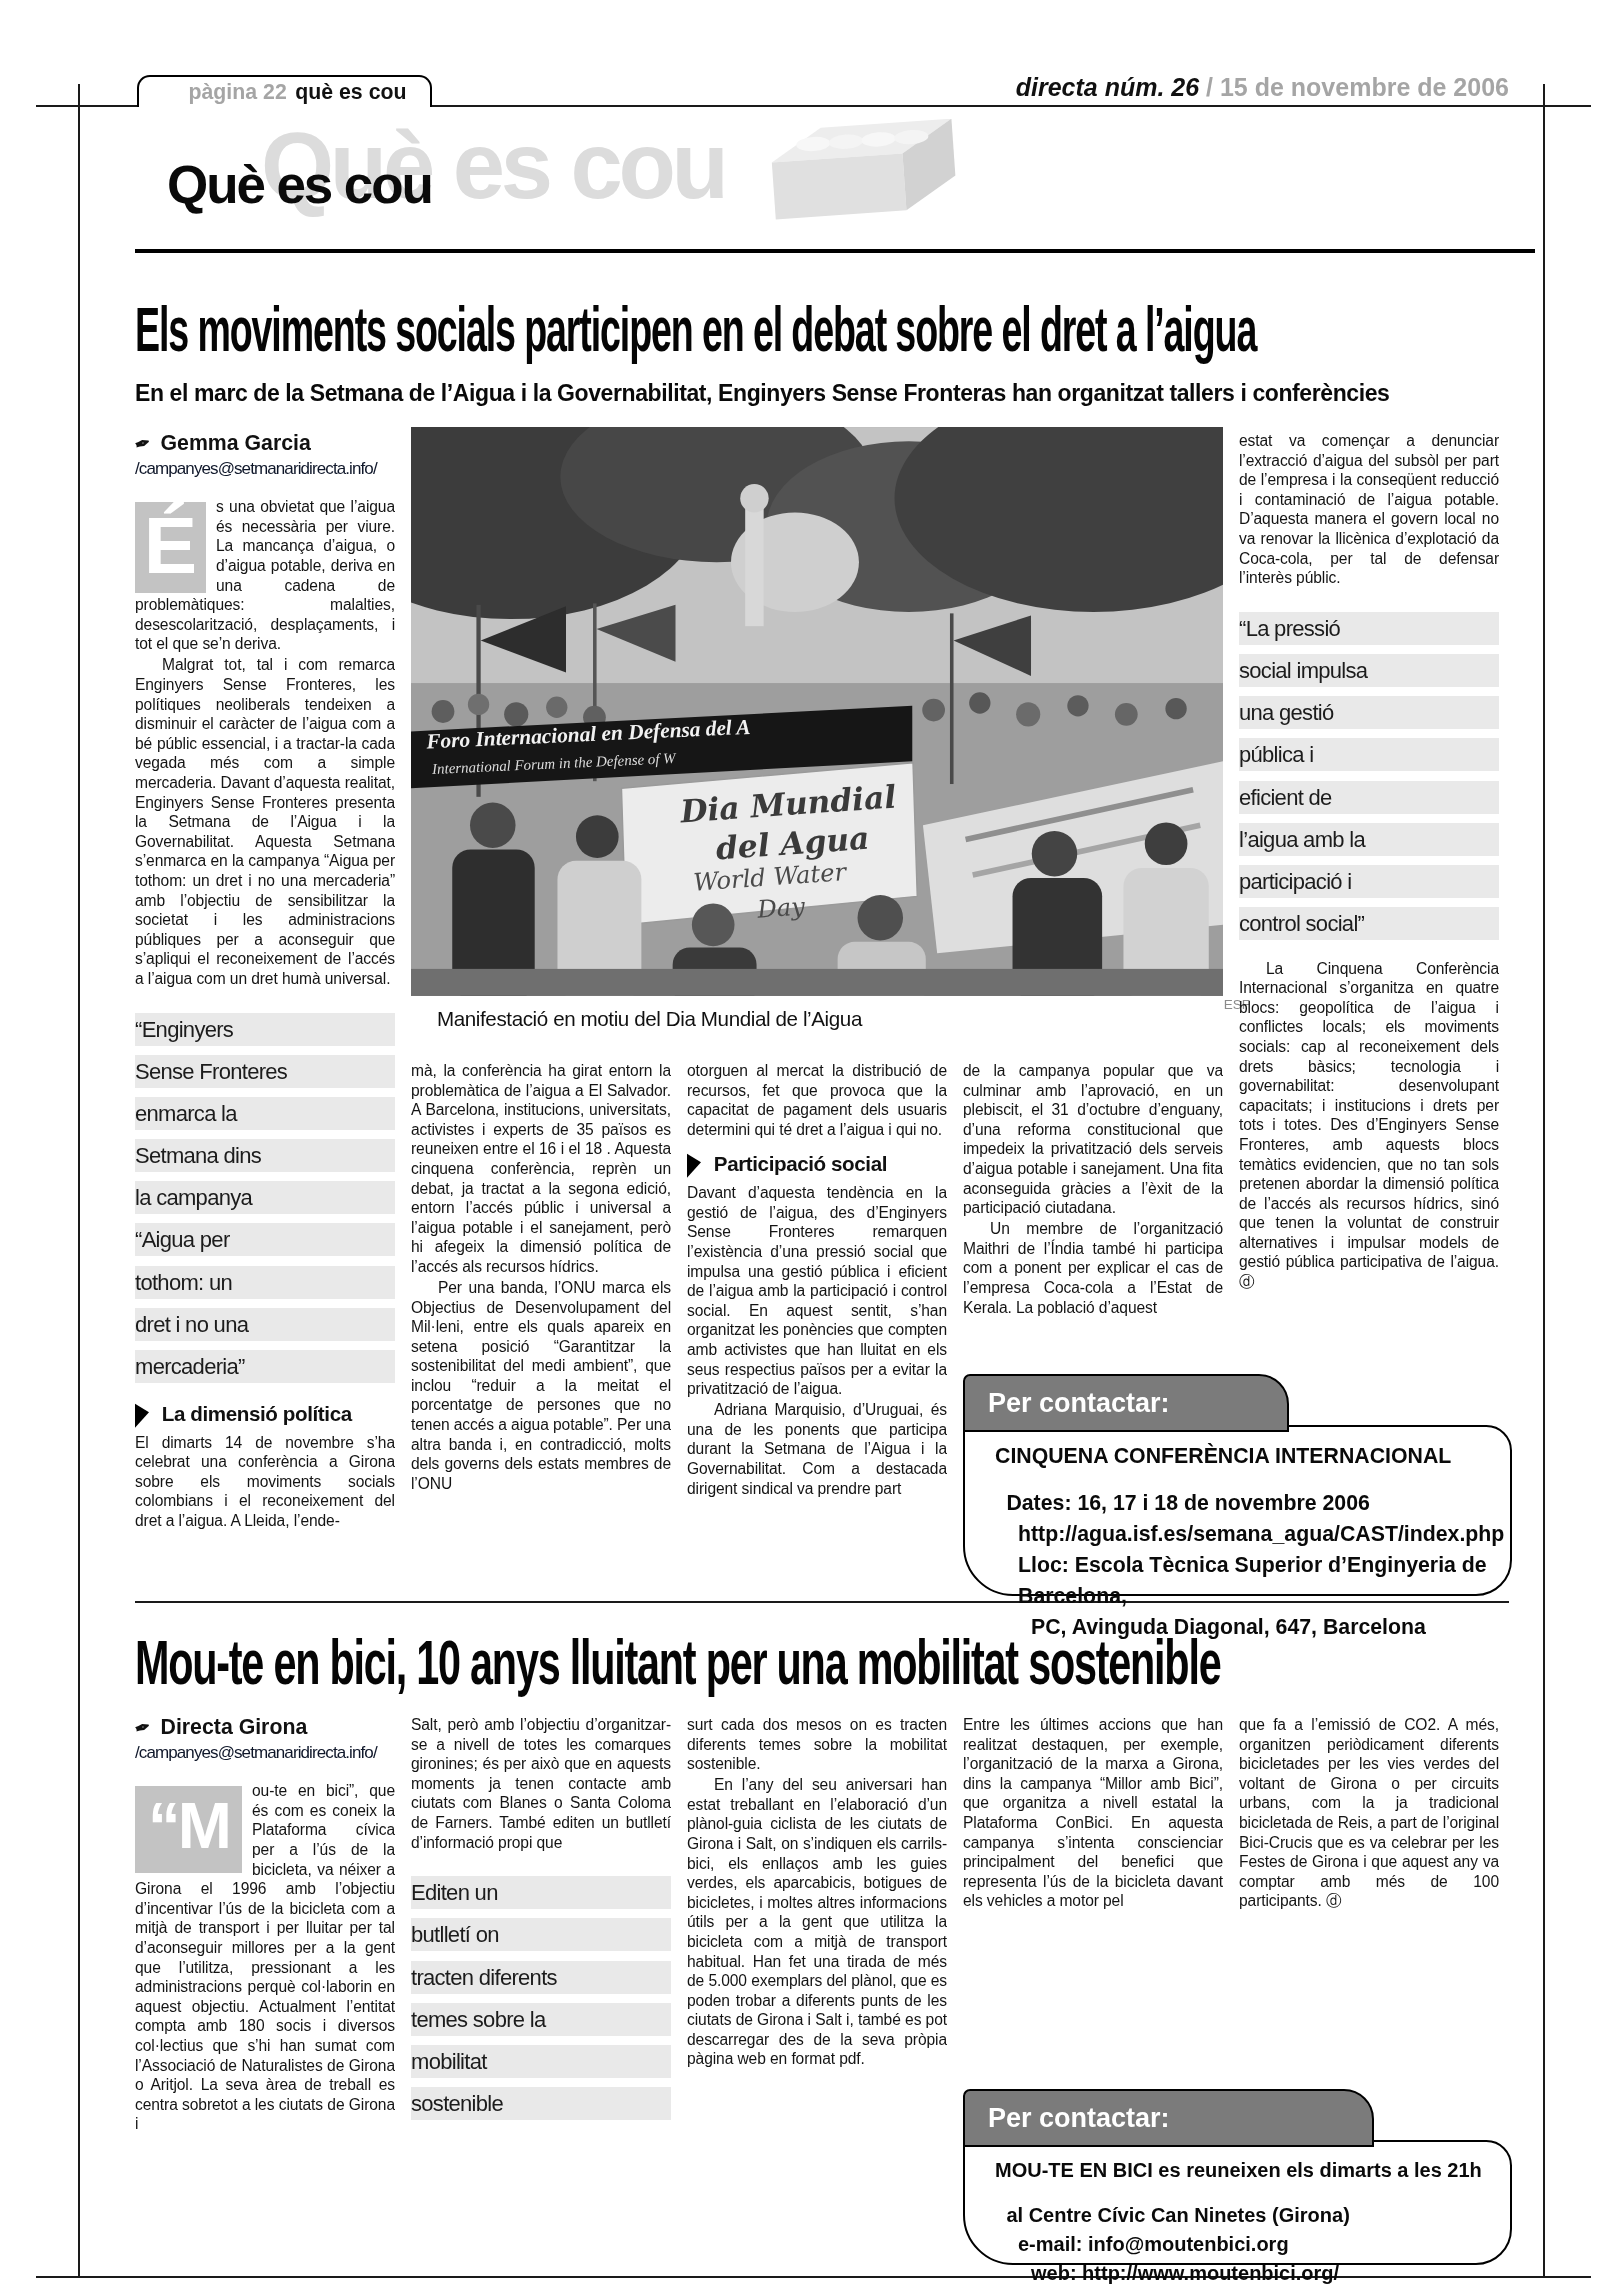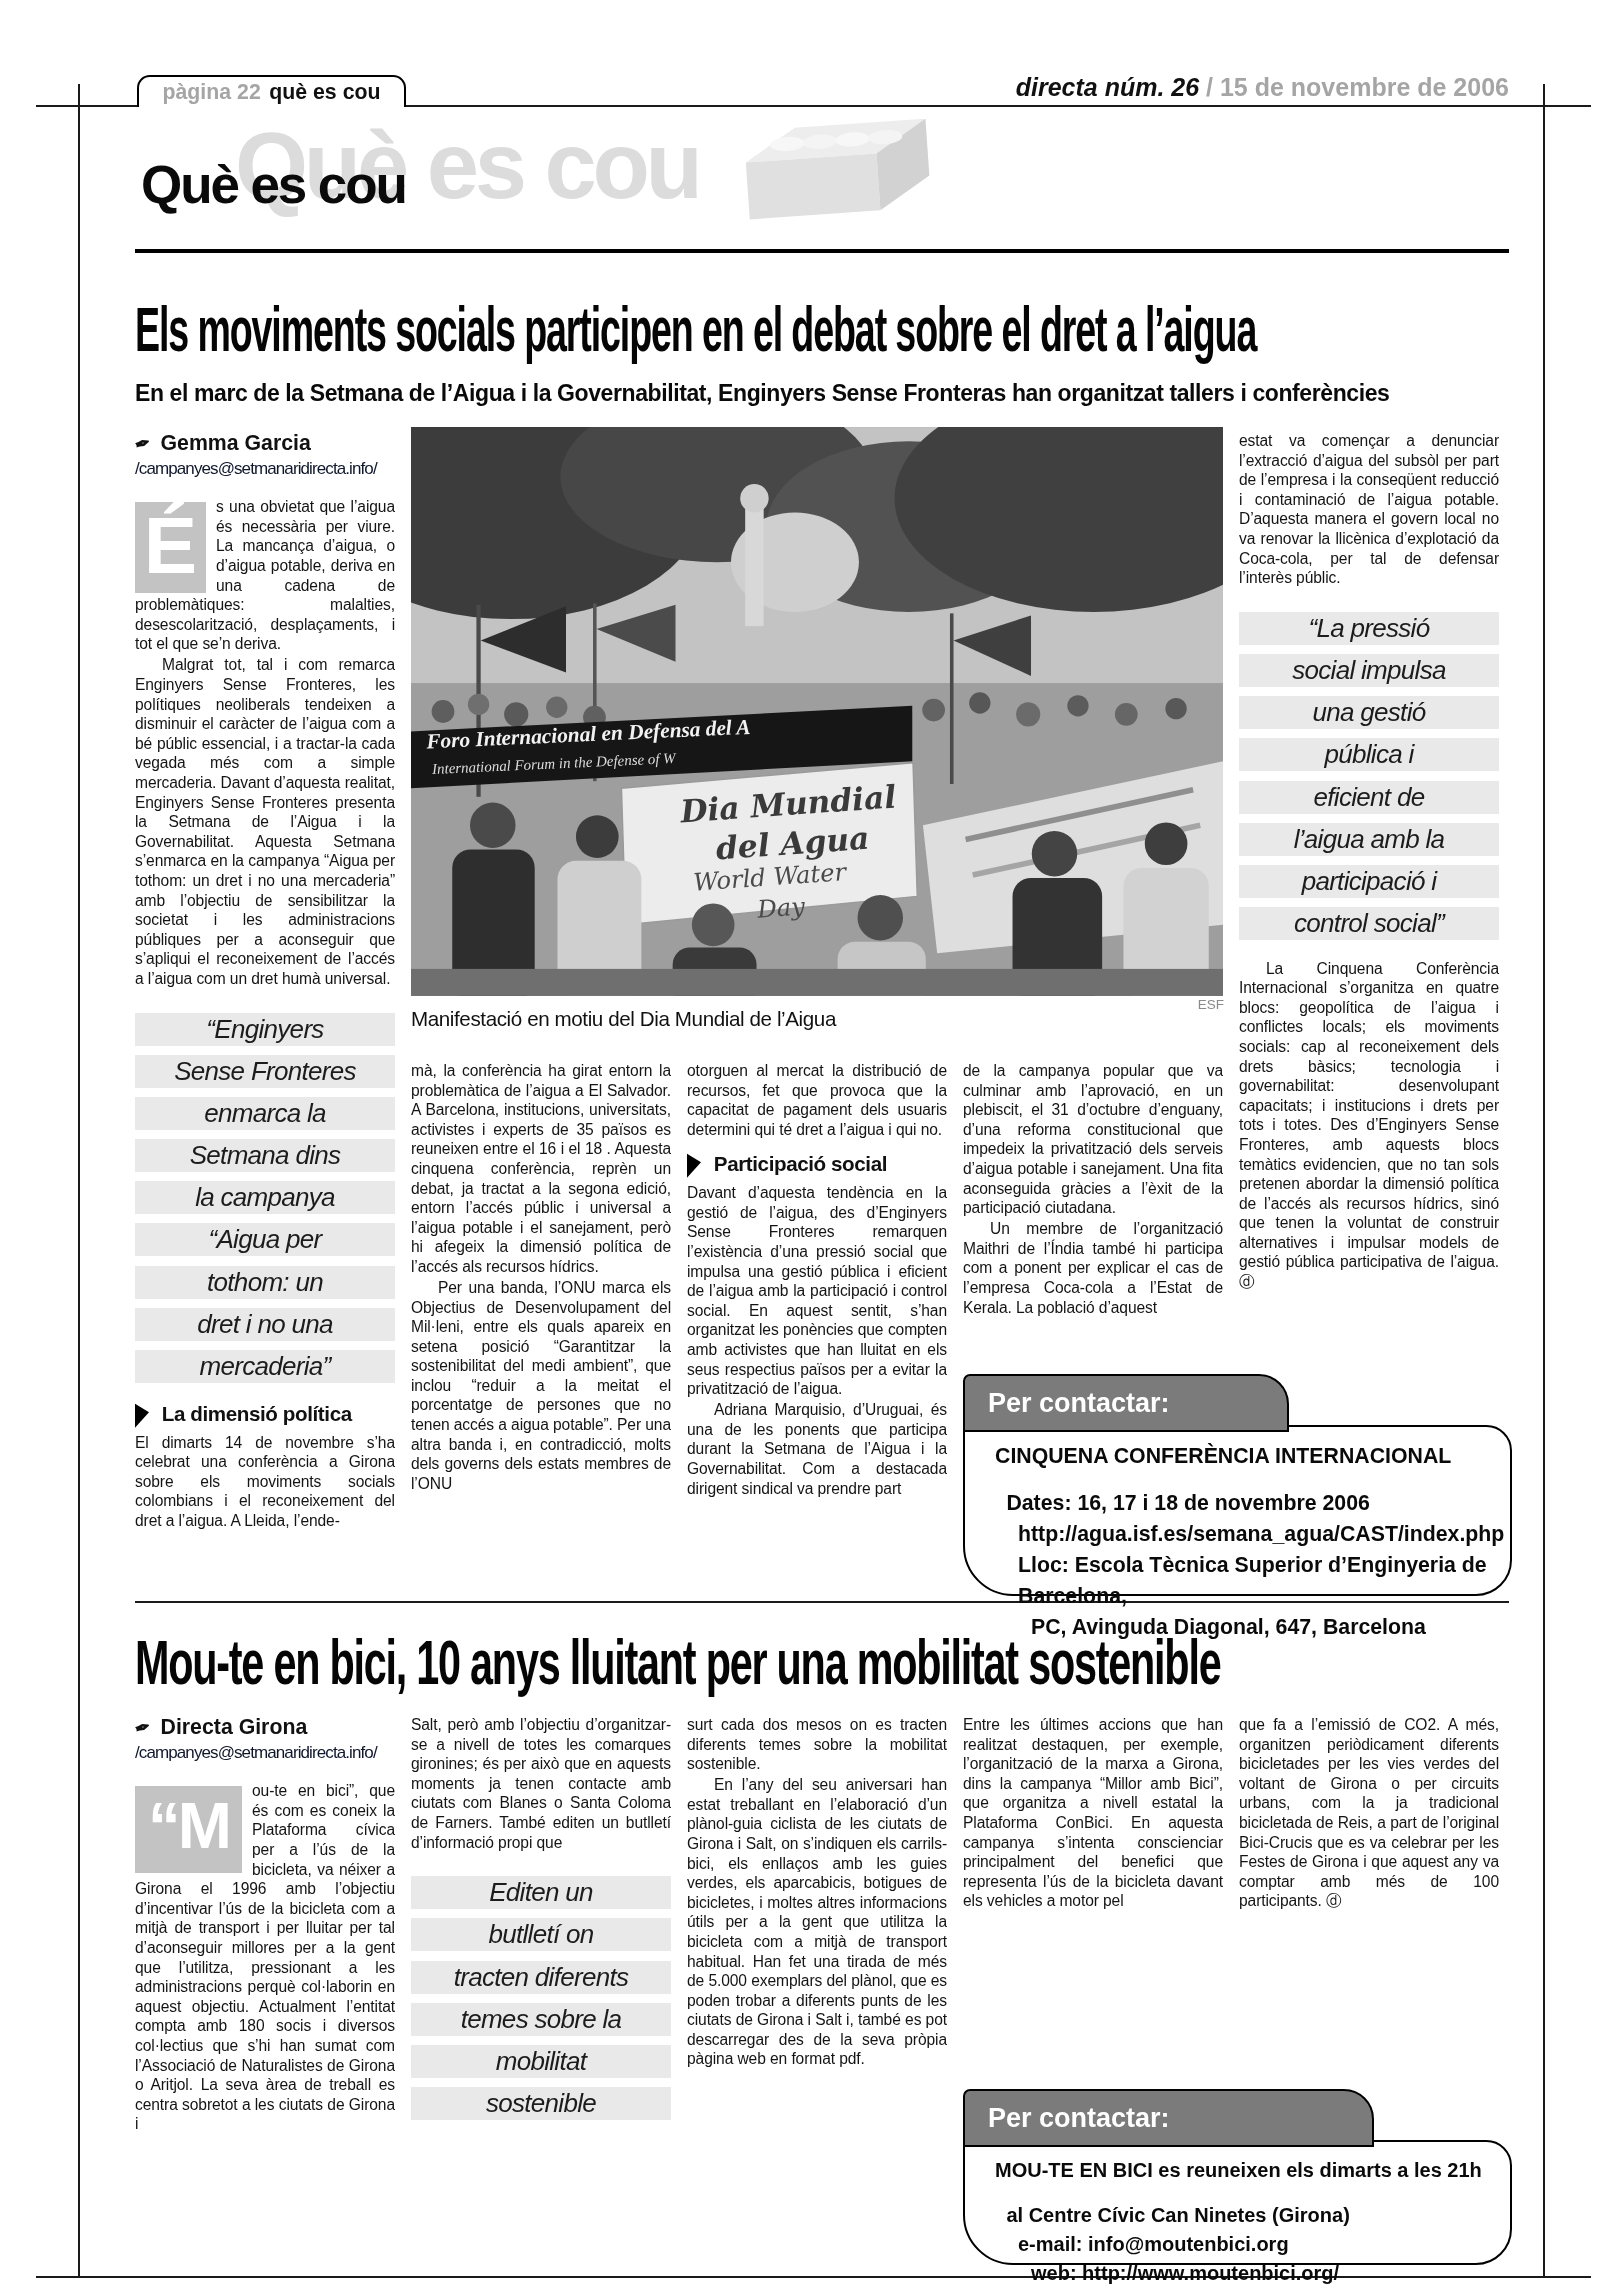--- a/index.html
+++ b/index.html
@@ -1,18 +1,18 @@
 <!DOCTYPE html>
 <html style="font-size:11.4px"><head>
 <meta charset="utf-8">
 <style>
   html,body{margin:0;padding:0;background:#e8e8e8;}
   #page{position:relative;width:1623px;height:2295px;background:#ffffff;
         font-family:"Liberation Sans",sans-serif;color:#111;overflow:hidden;}
-  .abs{position:absolute;}
+  .abs{position:absolute;padding-left:26px;}
   .rule{position:absolute;background:#1a1a1a;}
 
   
   #header-tab{left:137px;top:75px;width:265px;height:30px;border:2.1px solid #000;
     border-bottom:none;border-radius:12.8px 12.8px 0 0;background:#fff;z-index:3;
     display:flex;align-items:center;justify-content:center;gap:8.5px;
     font-weight:bold;font-size:21.3px;}
   #header-tab .pg{color:#a5a5a5;}
   #masthead{right:114px;top:73px;font-size:25px;font-weight:bold;z-index:3;}
   #masthead .issue{font-style:italic;color:#111;}
@@ -59,22 +59,22 @@
   .pen{font-size:18.5px;transform:rotate(-18deg);display:inline-block;}
 
   
   .dropcap{float:left;background:#c3c3c3;color:#fff;font-weight:bold;
     text-align:center;margin:4.3px 10px 1.4px 0;}
   #dc1{width:71px;height:91px;font-size:80px;line-height:87px;}
   #dc2{width:107px;height:87px;font-size:65px;line-height:80px;letter-spacing:-2.8px;}
 
   
   .pq{margin:24px 0 18.5px 0;}
-  .pq .ln{display:block;background:#e9e9e9;text-align:center;font-style:italic;
-    font-size:26px;line-height:33px;margin-bottom:9.2px;color:#1c1c1c;
+  .pq .ln{display:block;background:#e9e9e9;text-align:left;
+    font-size:22px;line-height:33px;margin-bottom:9.2px;color:#1c1c1c;
     letter-spacing:-0.7px;font-weight:500;}
 
   
   .sechead{display:flex;align-items:center;margin:12.8px 0 7.1px 0;}
   .tri{width:0;height:0;border-top:12px solid transparent;
     border-bottom:12px solid transparent;border-left:14.2px solid #000;
     transform:skewY(-14deg);margin-right:12.8px;}
   .sechead .txt{font-size:20.6px;font-weight:bold;letter-spacing:-0.4px;}
 
   

